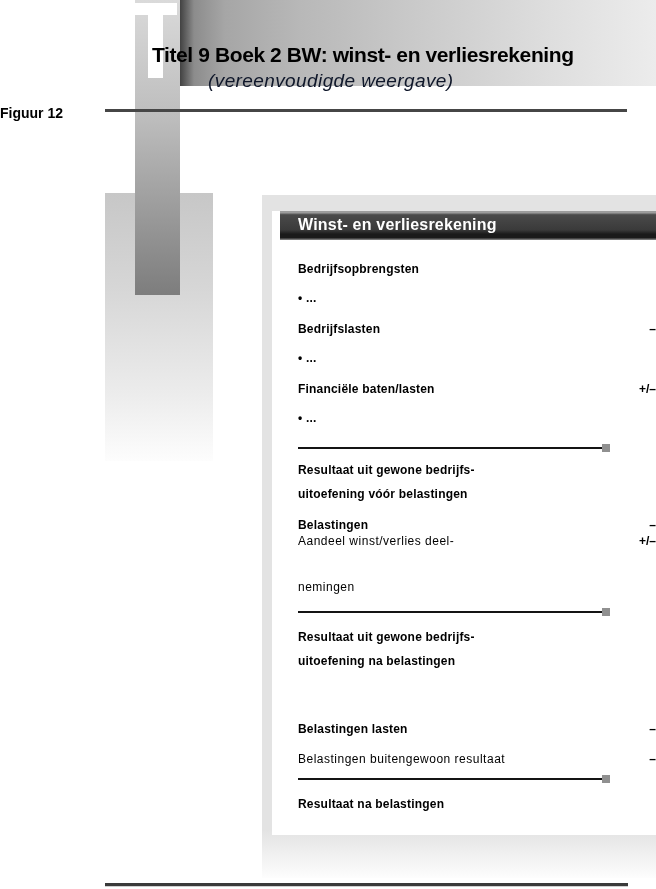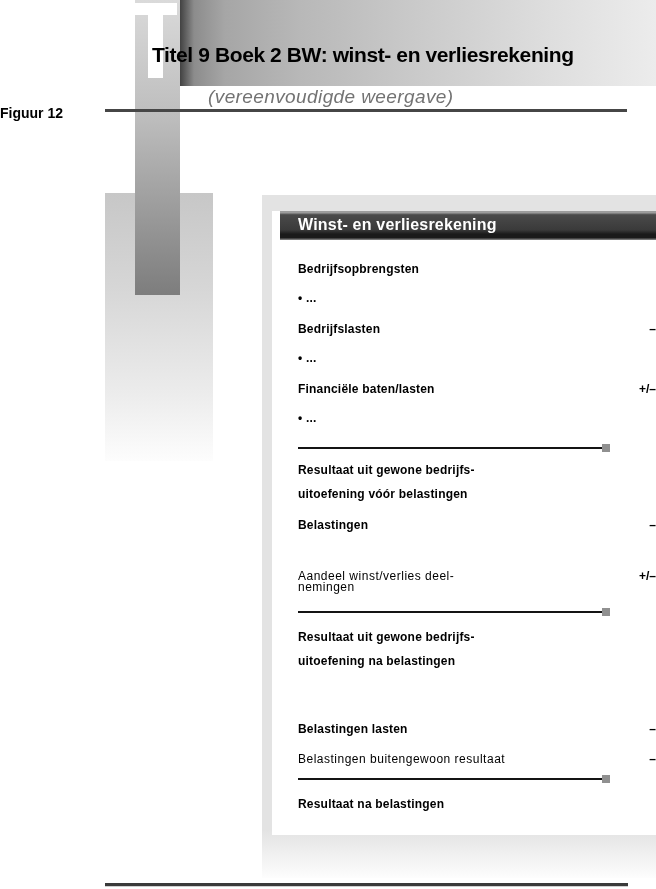--- a/index.html
+++ b/index.html
@@ -24,22 +24,22 @@
   .t-wrap{position:absolute;left:0;top:0;z-index:3;}
   .t-bar{position:absolute;left:133px;top:3px;width:44px;height:12px;background:#ffffff;}
   .t-stem{position:absolute;left:148px;top:3px;width:15px;height:75px;background:#ffffff;}
   .sr{position:absolute;width:1px;height:1px;overflow:hidden;clip:rect(0 0 0 0);}
   
   .title{
     position:absolute;left:152px;top:44px;z-index:4;margin:0;
     font-size:21px;font-weight:700;letter-spacing:-0.4px;line-height:1;white-space:nowrap;
   }
   .subtitle{
-    position:absolute;left:208px;top:87px;z-index:4;
-    font-size:19px;font-style:italic;letter-spacing:0.4px;line-height:1;white-space:nowrap;color:#737373;
+    position:absolute;left:208px;top:71px;z-index:4;
+    font-size:19px;font-style:italic;letter-spacing:0.4px;line-height:1;white-space:nowrap;color:#0f172a;
   }
   .figure-label{
     position:absolute;left:0px;top:96px;z-index:4;
     font-size:14px;font-weight:700;line-height:1;white-space:nowrap;margin-top:10px;
   }
   .hr-top{position:absolute;left:105px;top:109px;width:522px;height:3px;background:#464646;z-index:3;}
   .hr-bottom{position:absolute;left:105px;top:883px;width:523px;height:3px;background:#3a3a3a;border-bottom:1px solid #cfcfcf;z-index:3;}
   
   .panel{
     position:absolute;left:262px;top:195px;width:394px;height:683px;z-index:1;
@@ -97,21 +97,21 @@
     <div class="row b" style="top:109px"><span>Bedrijfslasten</span><span class="sign">–</span></div>
     <div class="row b" style="top:138px"><span>• ...</span></div>
     <div class="row b" style="top:169px"><span>Financiële baten/lasten</span><span class="sign">+/–</span></div>
     <div class="row b" style="top:198px"><span>• ...</span></div>
 
     <div class="srule" style="top:236px"></div>
 
     <div class="row b" style="top:250px"><span>Resultaat uit gewone bedrijfs-</span><span class="sign"></span></div>
     <div class="row b" style="top:274px"><span>uitoefening vóór belastingen</span></div>
     <div class="row b" style="top:305px"><span>Belastingen</span><span class="sign">–</span></div>
-    <div class="row lt" style="top:356px"><span>Aandeel winst/verlies deel-</span><span class="sign">+/–</span></div>
+    <div class="row lt" style="top:321px"><span>Aandeel winst/verlies deel-</span><span class="sign">+/–</span></div>
     <div class="row lt" style="top:367px"><span>nemingen</span></div>
 
     <div class="srule" style="top:400px"></div>
 
     <div class="row b" style="top:417px"><span>Resultaat uit gewone bedrijfs-</span><span class="sign"></span></div>
     <div class="row b" style="top:441px"><span>uitoefening na belastingen</span></div>
     <div class="row b" style="top:509px"><span>Belastingen lasten</span><span class="sign">–</span></div>
     <div class="row lt" style="top:539px"><span>Belastingen buitengewoon resultaat</span><span class="sign">–</span></div>
 
     <div class="srule" style="top:567px"></div>

